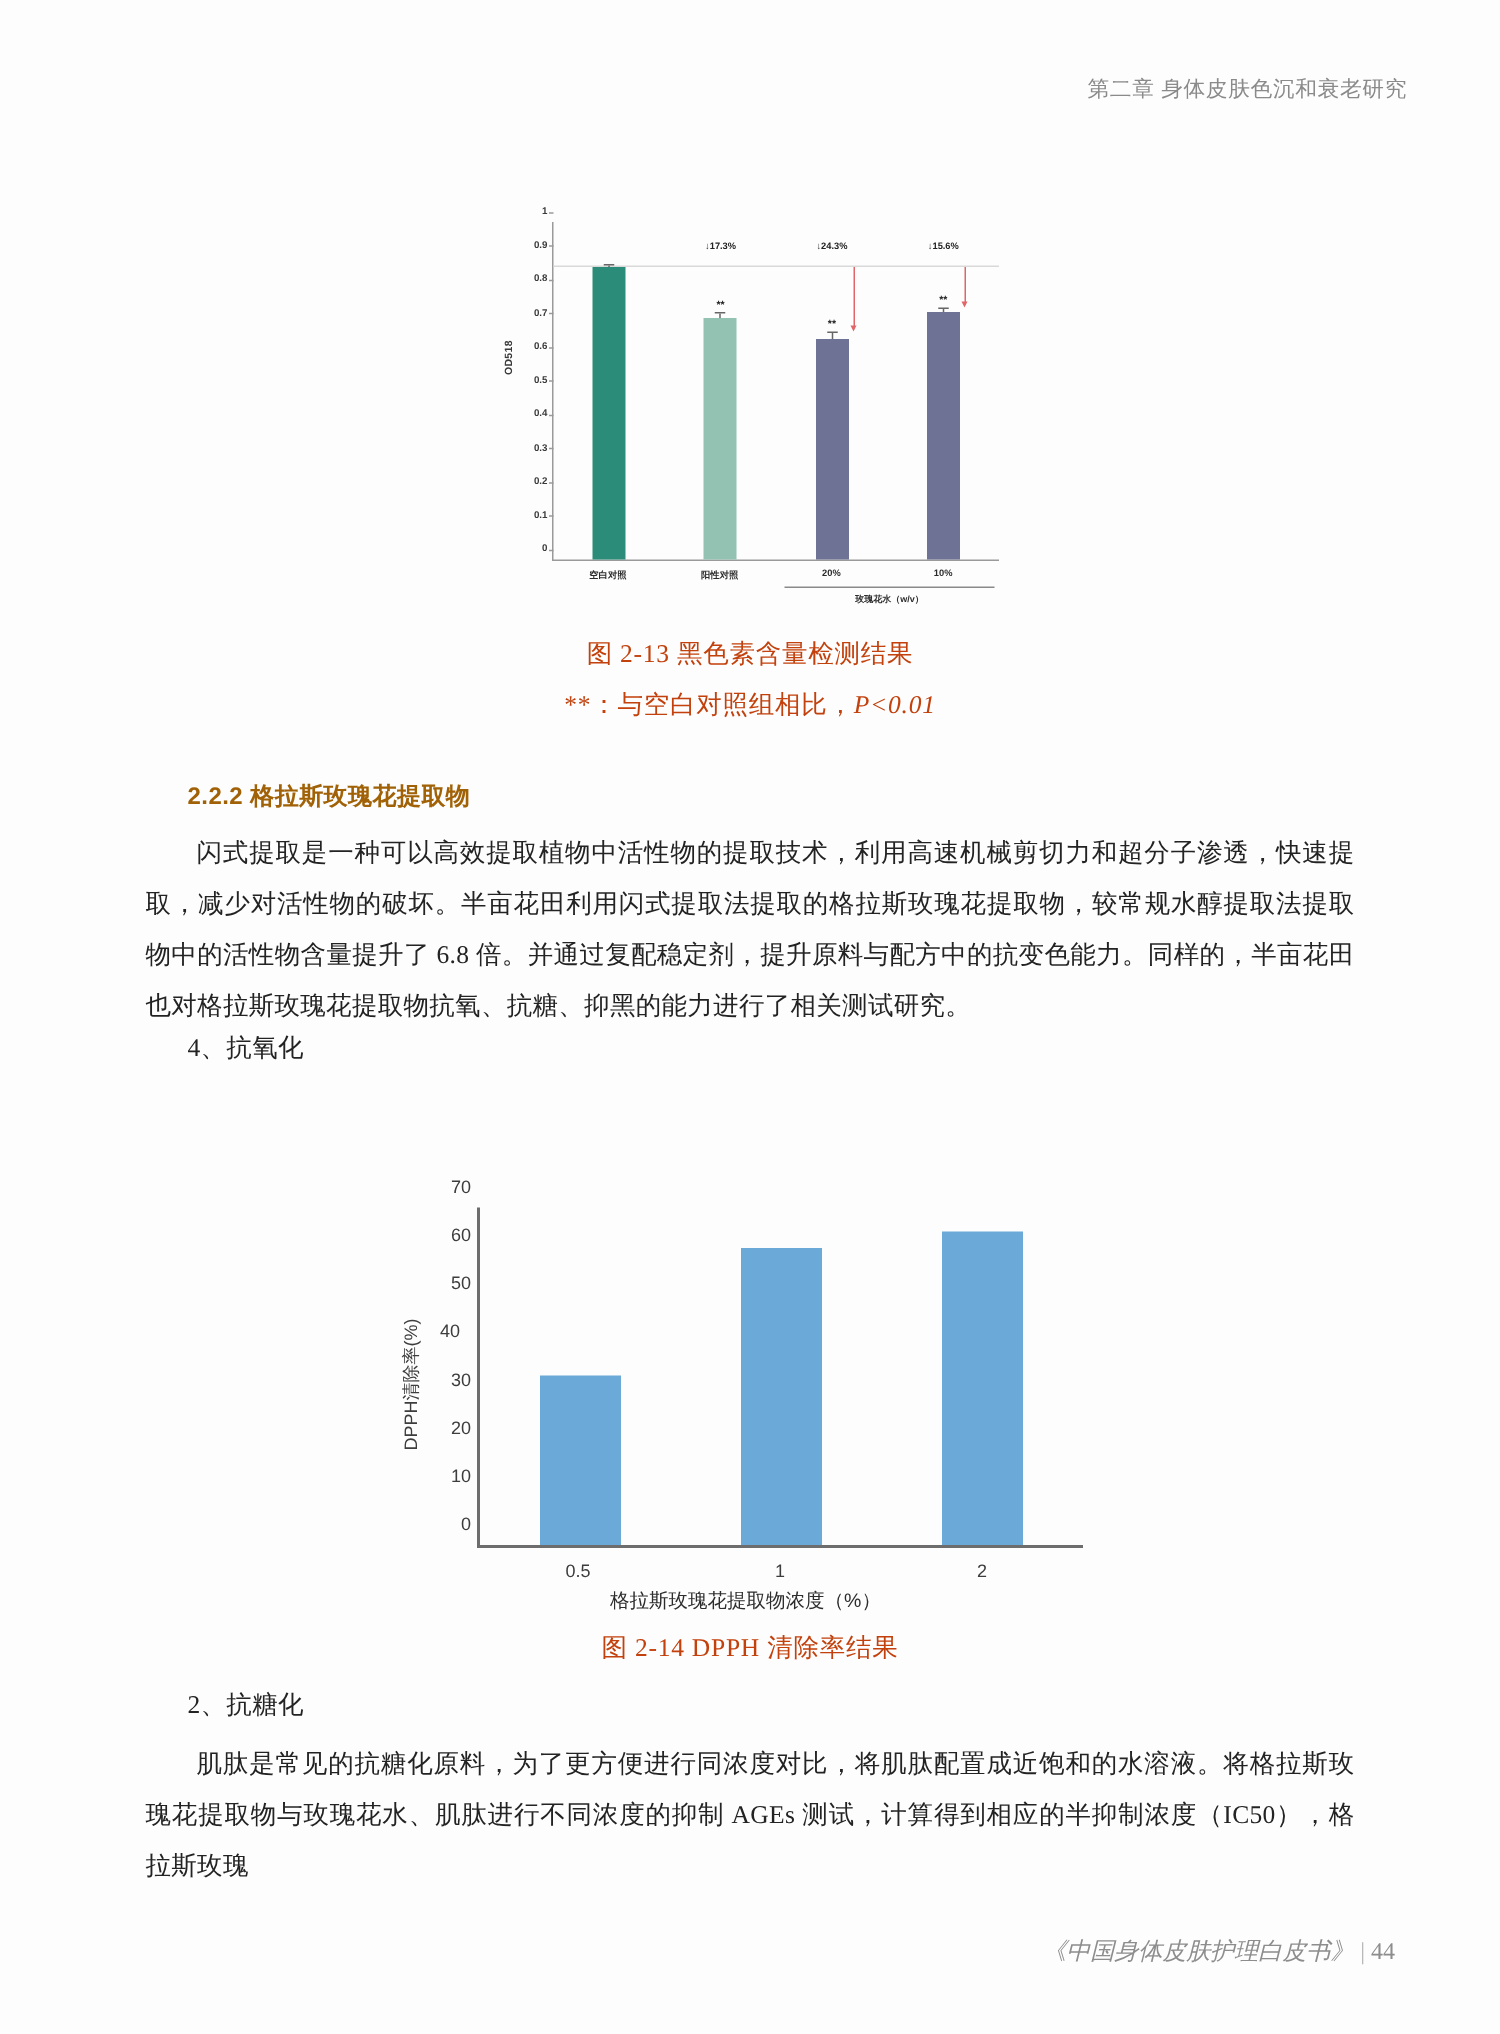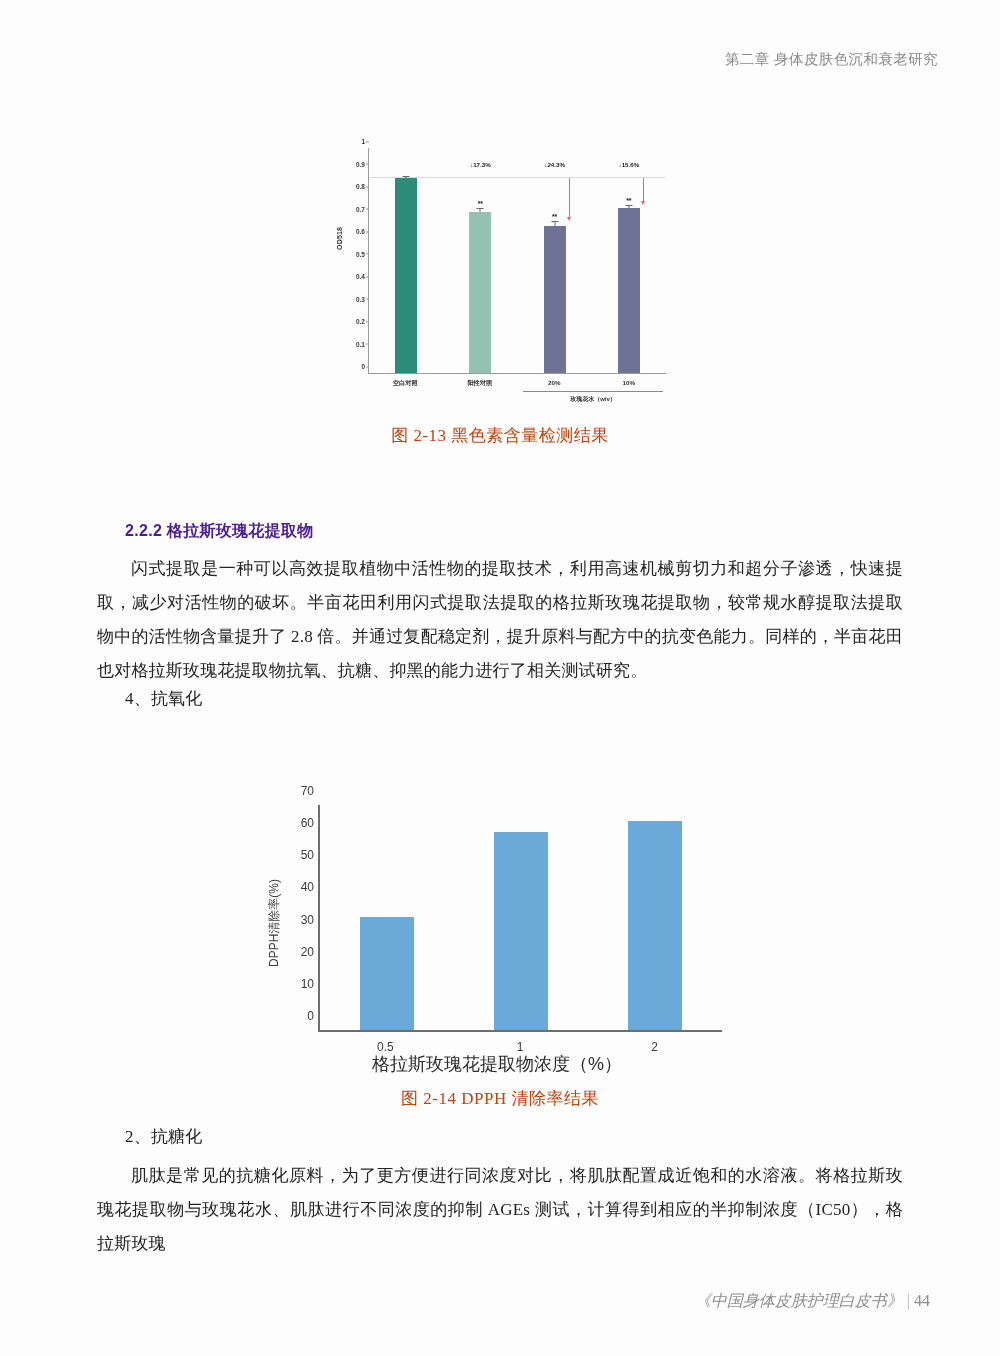--- a/index.html
+++ b/index.html
@@ -180,21 +180,21 @@
     letter-spacing: 0.5px;
   }
   .caption .ital { font-style: italic; }
 
   
   .section-head {
     position: absolute;
     left: 125px;
     font-size: 16px;
     font-weight: bold;
-    color: #4c1d95;
+    color: #a16207;
     letter-spacing: 0.3px;
     font-family: "Liberation Sans", "DejaVu Sans", sans-serif;
   }
   .para {
     position: absolute;
     left: 97px;
     width: 806px;
     font-size: 17px;
     line-height: 34px;
     color: #232323;
@@ -260,21 +260,21 @@
     font-size: 12px;
     color: #3d3d3d;
     font-family: "Liberation Sans", "DejaVu Sans", sans-serif;
     transform: translateX(-50%);
     white-space: nowrap;
   }
   .c2-xlabel {
     position: absolute;
     width: 100%;
     text-align: center;
-    font-size: 18px;
+    font-size: 13px;
     color: #2d2d2d;
     font-family: "Liberation Sans", "DejaVu Sans", sans-serif;
   }
 
   
   .footer {
     position: absolute;
     right: 70px;
     bottom: 44px;
     font-size: 16px;
@@ -342,36 +342,37 @@
         <div class="c1-xtick" style="left: 65.25px; top: 237px;">空白对照</div>
         <div class="c1-xtick" style="left: 139.75px; top: 237px;">阳性对照</div>
         <div class="c1-xtick" style="left: 214.25px; top: 237px;">20%</div>
         <div class="c1-xtick" style="left: 288.75px; top: 237px;">10%</div>
         <div class="c1-grouprule" style="left: 182.96px; width: 140.06px; top: 249px;"></div>
         <div class="c1-grouplabel" style="left: 252.99px; top: 253px;">玫瑰花水（w/v）</div>
       </div>
   </div>
 
   <div class="caption" style="top:424px;">图 2-13 黑色素含量检测结果</div>
+  <div class="caption" style="top:458px;"><span>**：与空白对照组相比，</span><span class="ital">P&lt;0.01</span></div>
 
   <div class="section-head" style="top:521px;">2.2.2 格拉斯玫瑰花提取物</div>
 
-  <div class="para indent" style="top:552px;">闪式提取是一种可以高效提取植物中活性物的提取技术，利用高速机械剪切力和超分子渗透，快速提取，减少对活性物的破坏。半亩花田利用闪式提取法提取的格拉斯玫瑰花提取物，较常规水醇提取法提取物中的活性物含量提升了 2.8 倍。并通过复配稳定剂，提升原料与配方中的抗变色能力。同样的，半亩花田也对格拉斯玫瑰花提取物抗氧、抗糖、抑黑的能力进行了相关测试研究。</div>
+  <div class="para indent" style="top:552px;">闪式提取是一种可以高效提取植物中活性物的提取技术，利用高速机械剪切力和超分子渗透，快速提取，减少对活性物的破坏。半亩花田利用闪式提取法提取的格拉斯玫瑰花提取物，较常规水醇提取法提取物中的活性物含量提升了 6.8 倍。并通过复配稳定剂，提升原料与配方中的抗变色能力。同样的，半亩花田也对格拉斯玫瑰花提取物抗氧、抗糖、抑黑的能力进行了相关测试研究。</div>
 
   <div class="listline" style="top:687px;">4、抗氧化</div>
 
 
   <div class="fig2-wrap">
     <div class="c2-ylabel">DPPH清除率(%)</div>
     <div class="c2-plot" id="c2plot">
         <div class="c2-ytick" style="bottom: 0%;">0</div>
         <div class="c2-ytick" style="bottom: 14.2857%;">10</div>
         <div class="c2-ytick" style="bottom: 28.5714%;">20</div>
         <div class="c2-ytick" style="bottom: 42.8571%;">30</div>
-        <div class="c2-ytick" style="bottom: 57.1429%;">40</div>
+        <div class="c2-ytick" style="bottom: 57.1429%; text-align: center;">40</div>
         <div class="c2-ytick" style="bottom: 71.4286%;">50</div>
         <div class="c2-ytick" style="bottom: 85.7143%;">60</div>
         <div class="c2-ytick" style="bottom: 100%;">70</div>
         <div class="c2-bar" style="left: 16.6667%; height: 50.4286%; background: rgb(106, 169, 216);"></div>
         <div class="c2-bar" style="left: 50%; height: 88%; background: rgb(106, 169, 216);"></div>
         <div class="c2-bar" style="left: 83.3333%; height: 92.8571%; background: rgb(106, 169, 216);"></div>
       </div>
     <div id="c2axis">
         <div class="c2-xtick" style="left: 123.333px; top: 243px;">0.5</div>
         <div class="c2-xtick" style="left: 258px; top: 243px;">1</div>

